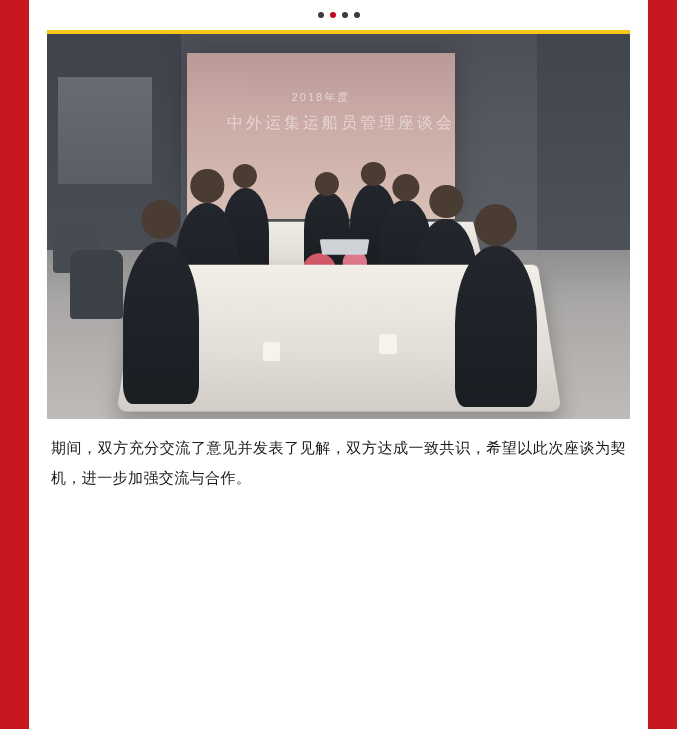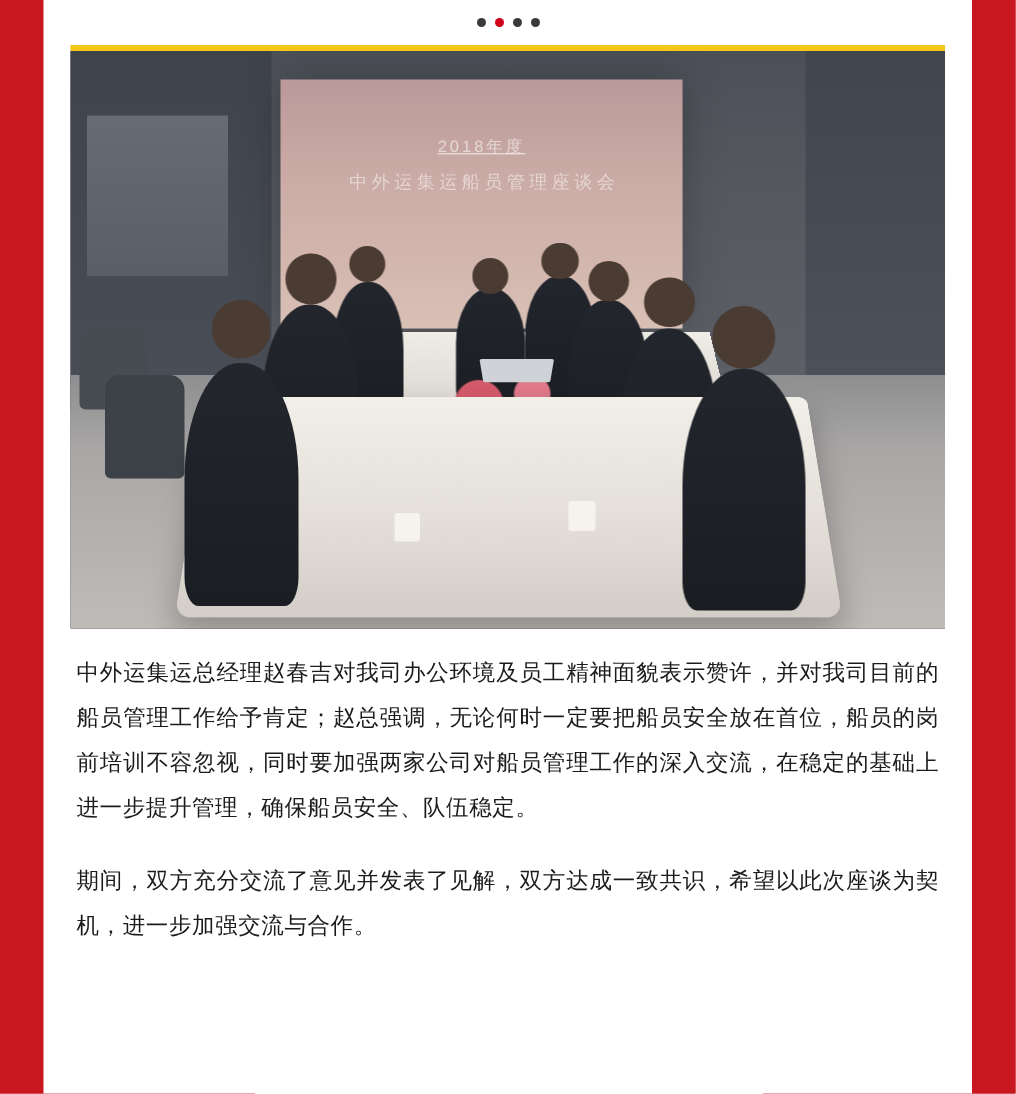--- a/index.html
+++ b/index.html
@@ -73,30 +73,28 @@
     background: linear-gradient(180deg,#b99a99 0%, #c9a9a4 35%, #d9c0b5 100%);
     box-shadow: 0 0 26px rgba(0,0,0,0.25);
   }
   .screen .t1 {
     position: absolute;
     top: 22%; left: 0; right: 0;
     text-align: center;
     color: rgba(255,255,255,0.55);
     font-size: 11px;
     letter-spacing: 2px;
-    text-decoration: underline;
   }
   .screen .t2 {
     position: absolute;
     top: 36%; left: 0; right: 0;
-    text-align: left;
+    text-align: right;
     color: rgba(255,255,255,0.5);
-    font-size: 12px;
+    font-size: 16px;
     letter-spacing: 3px;
-    padding-left: 46px;
   }
   .leftwall {
     position: absolute;
     left: 0; top: 0; width: 23%; height: 62%;
     background: linear-gradient(180deg,#3f434b 0%, #4a4e56 100%);
   }
   .leftwall:after {
     content: "";
     position: absolute;
     left: 8%; top: 18%;
@@ -248,18 +246,17 @@
         <div class="person p-right1">
             <span class="head"></span>
           </div>
         <div class="cups" style="left:37%;top:80%;width:3%;height:5%;"></div>
         <div class="cups" style="left:57%;top:78%;width:3%;height:5%;"></div>
         <div class="laptop" style="left:47%;top:52%;width:8%;height:7%;"></div>
       </div>
     </div>
 
     <div class="article">
-      <p>中外运集运总经理赵春吉对我司办公环境及员工精神面貌表示赞许，并对我司目前的船员管理工作给予肯定；赵总强调，无论何时一定要把船员安全放在首位，船员的岗前培训不容忽视，同时要加强两家公司对船员管理工作的深入交流，在稳定的基础上进一步提升管理，确保船员安全、队伍稳定。</p>
       <p>期间，双方充分交流了意见并发表了见解，双方达成一致共识，希望以此次座谈为契机，进一步加强交流与合作。</p>
     </div>
 
   </div>
 </div>
 
 </body></html>

